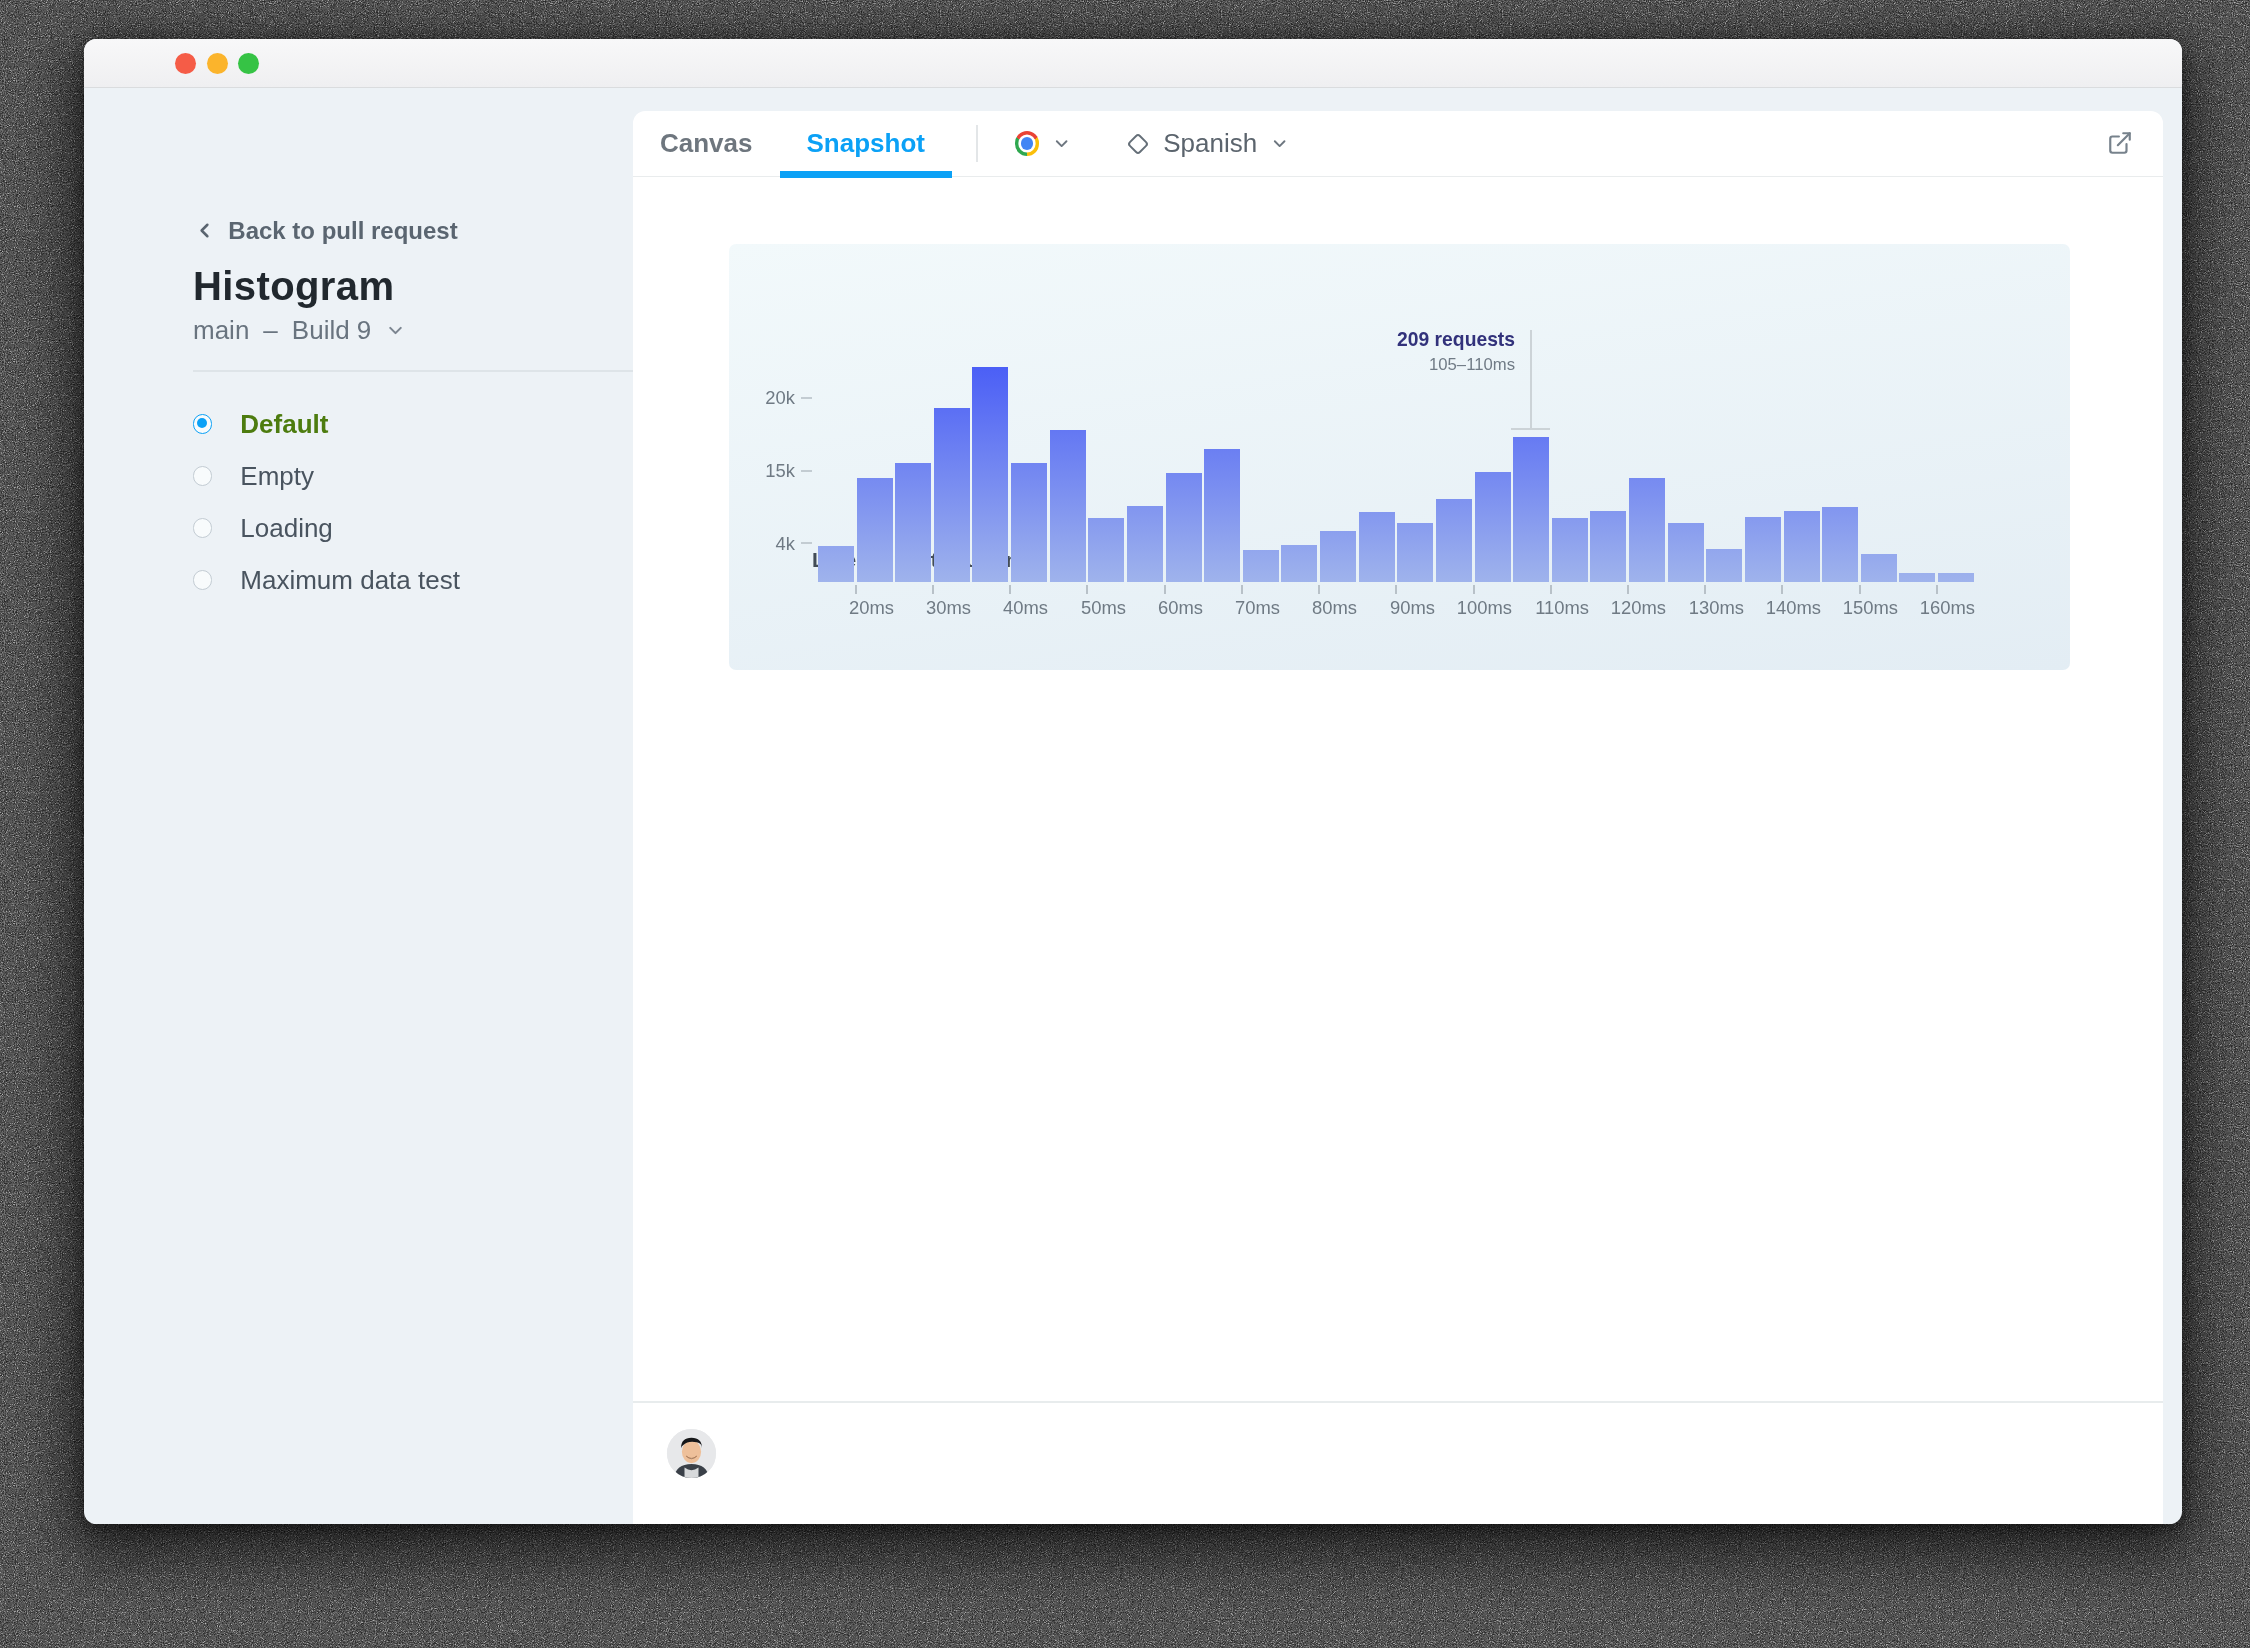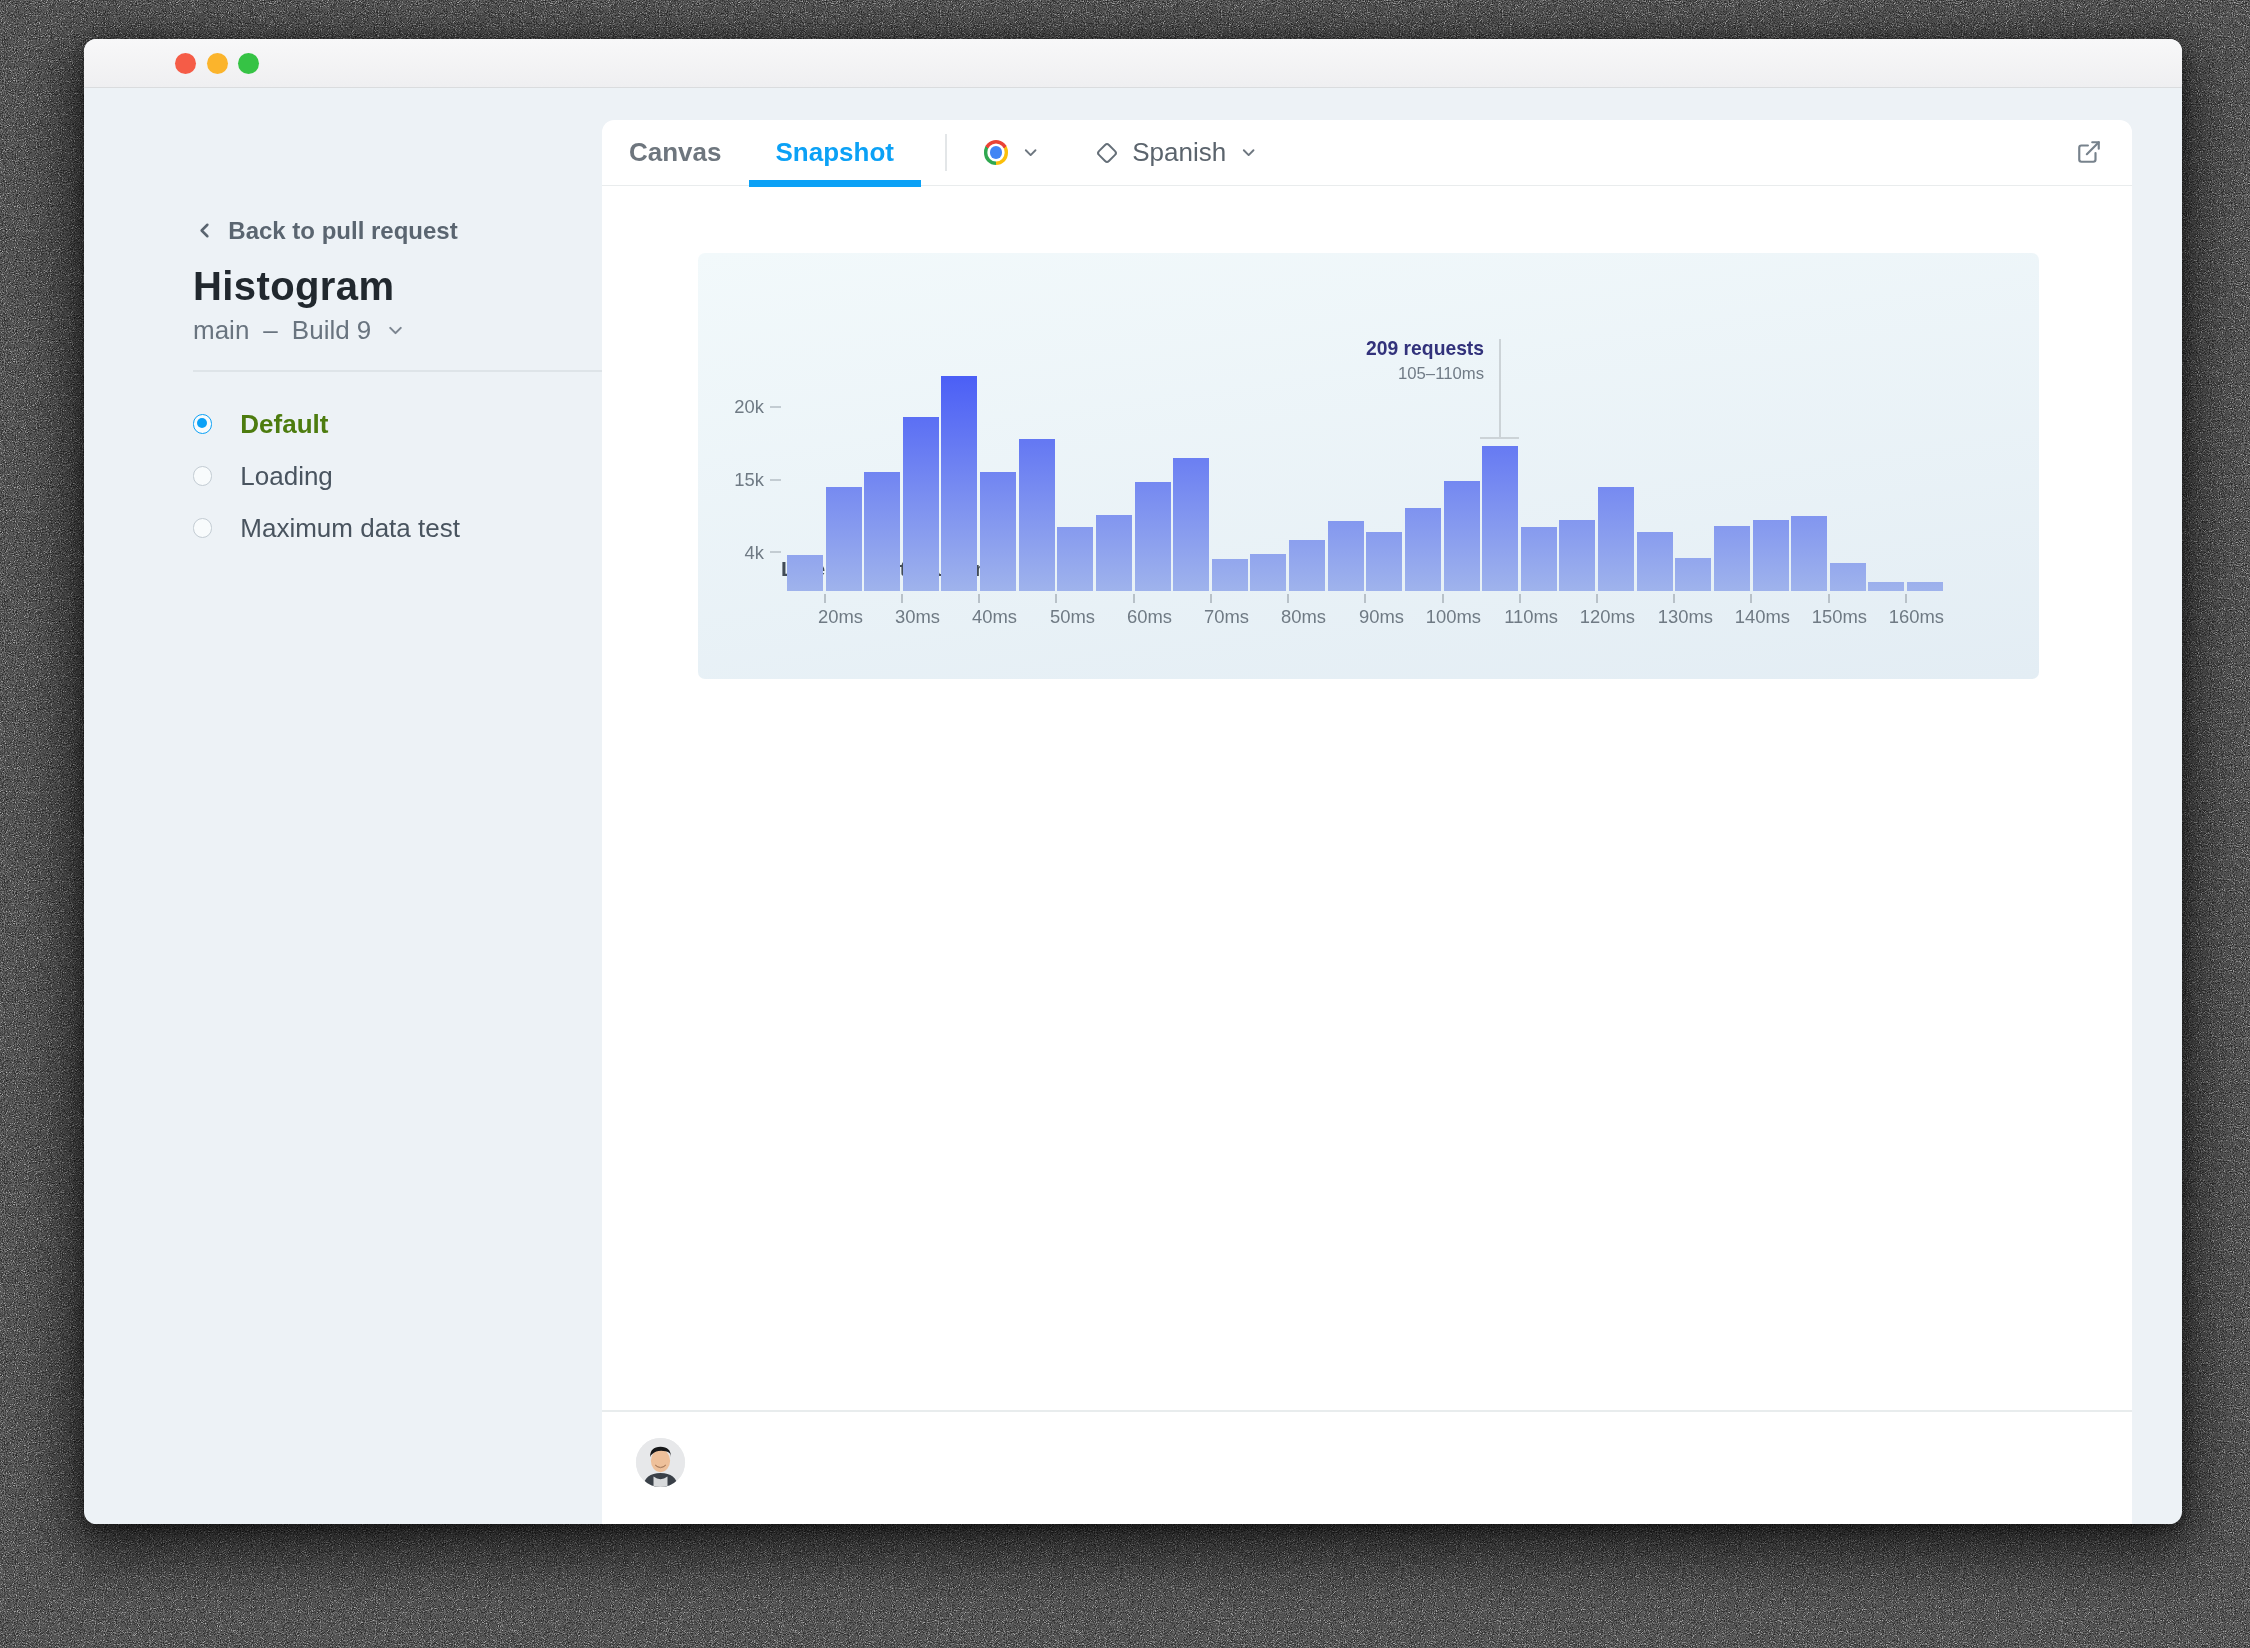--- a/index.html
+++ b/index.html
@@ -38,22 +38,22 @@
   .story-row { height:52px; display:flex; align-items:center; gap:28px; cursor:pointer; }
   .radio { width:19.3px; height:19.3px; border-radius:50%; border:1.8px solid #c3ccd3;
            background:#f8fbfc; position:relative; flex:0 0 auto; }
   .radio.sel { border-color:#0ba1f6; }
   .radio.sel::after { content:""; position:absolute; left:2.6px; top:2.6px; width:10.5px; height:10.5px;
                       border-radius:50%; background:#0ba1f6; }
   .story-lbl { font-size:26px; color:#49545f; }
   .story-row.sel .story-lbl { font-weight:700; color:#4d7c0f; }
 
   
-  .card { position:absolute; left:518px; top:72px; width:1530px; height:1480px;
-          background:#ffffff; border-radius:12.3px;margin-top:9px; }
+  .card { position:absolute; left:549px; top:72px; width:1530px; height:1480px;
+          background:#ffffff; border-radius:12.3px; }
   .tabbar { position:absolute; left:0; top:0; width:100%; height:66px;
             border-bottom:1.8px solid #e9eced; display:flex; align-items:center; }
   .tab { position:relative; height:66px; display:flex; align-items:center; padding:0 27px;
          font-size:26px; font-weight:700; color:#6e767e; cursor:pointer; }
   .tab.active { color:#0ba1f6; }
   .tab.active .tab-underline { position:absolute; left:0; bottom:-1.8px; width:100%; height:7px;
                                background:#0ba1f6; }
   .vdiv { width:1.8px; height:37px; background:#e3e6e8; margin:0 0 0 24px; }
   .browser-select { display:flex; align-items:center; gap:12.3px; margin-left:37px; cursor:pointer; }
   .chrome-icon { width:24.6px; height:24.6px; border-radius:50%; position:relative;
@@ -147,20 +147,24 @@
         <polyline points="6 9 12 15 18 9"></polyline>
       </svg>
     </div>
 
     <div class="side-divider"></div>
 
     <div class="stories" id="stories">
         <div class="story-row sel">
           <span class="radio sel"></span>
           <span class="story-lbl">Default</span>
+        </div>
+        <div class="story-row">
+          <span class="radio"></span>
+          <span class="story-lbl">Empty</span>
         </div>
         <div class="story-row">
           <span class="radio"></span>
           <span class="story-lbl">Loading</span>
         </div>
         <div class="story-row">
           <span class="radio"></span>
           <span class="story-lbl">Maximum data test</span>
         </div>
       </div>

